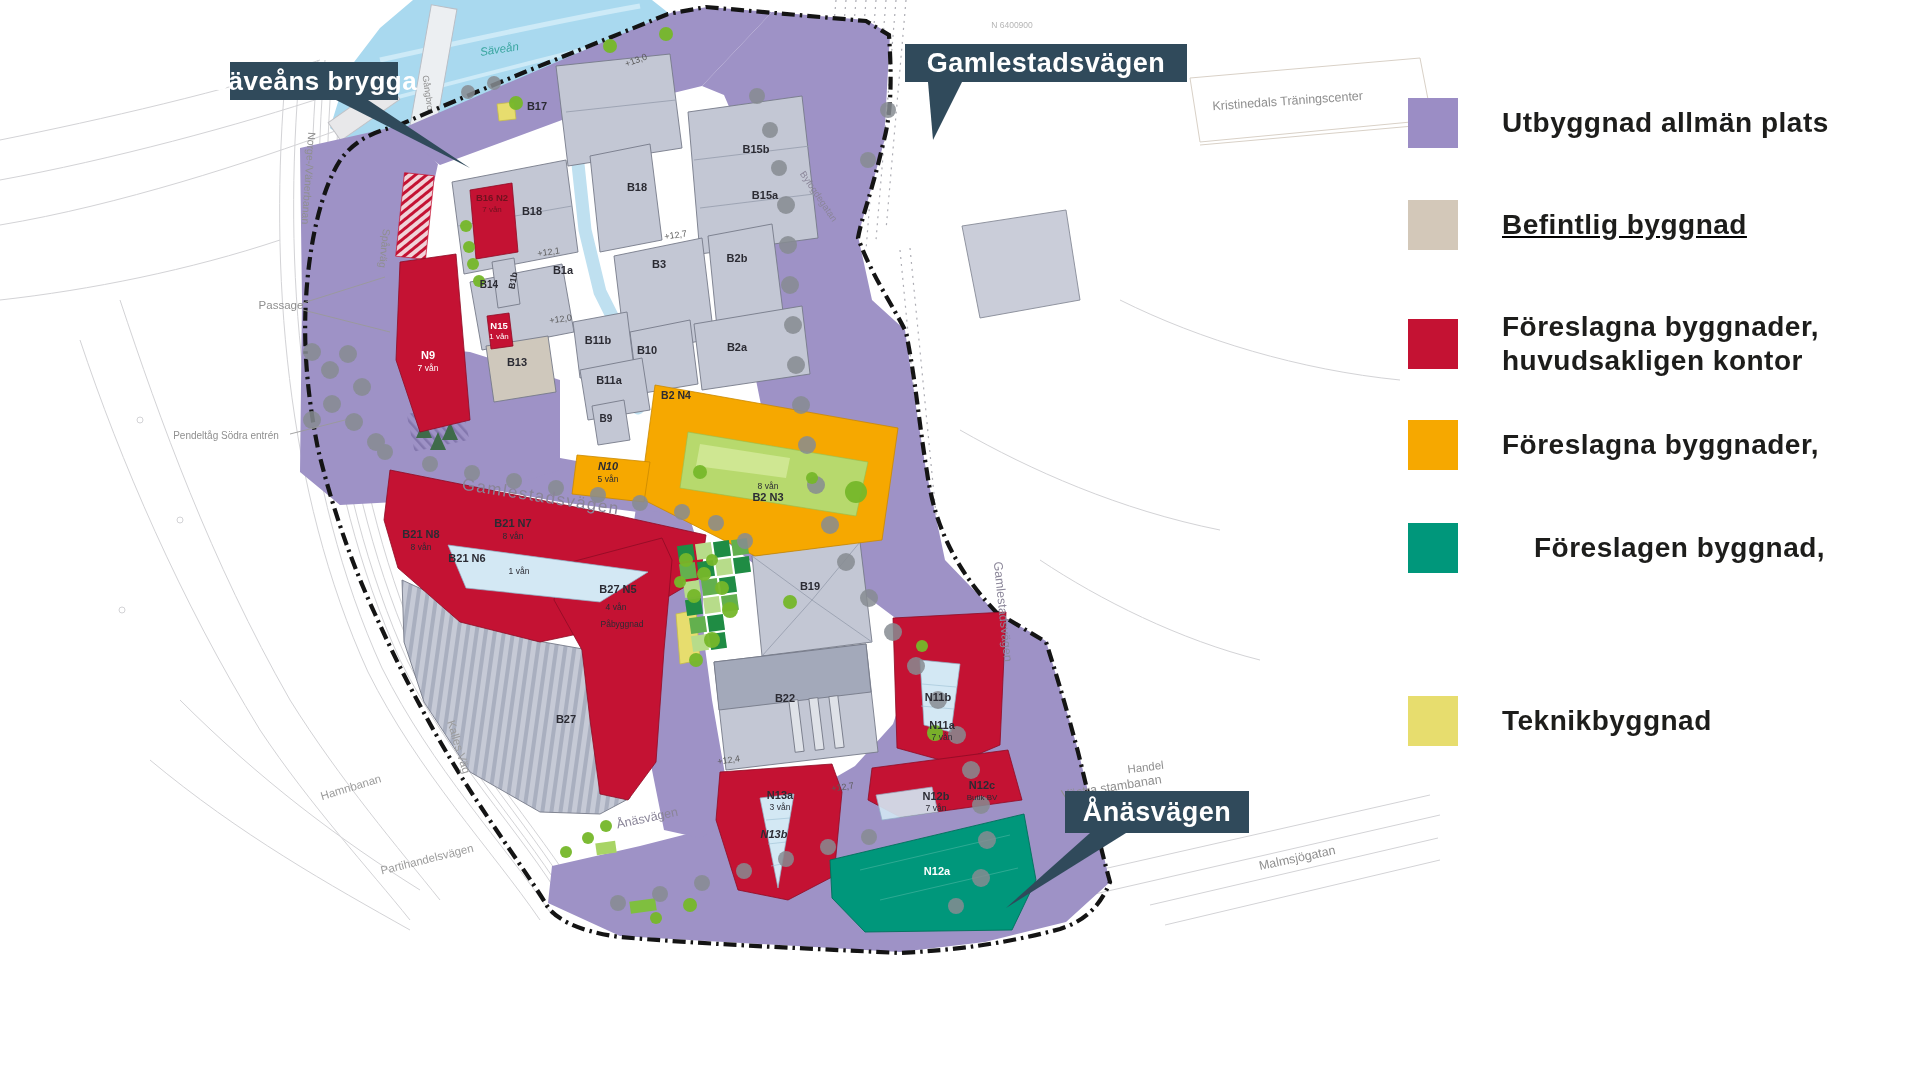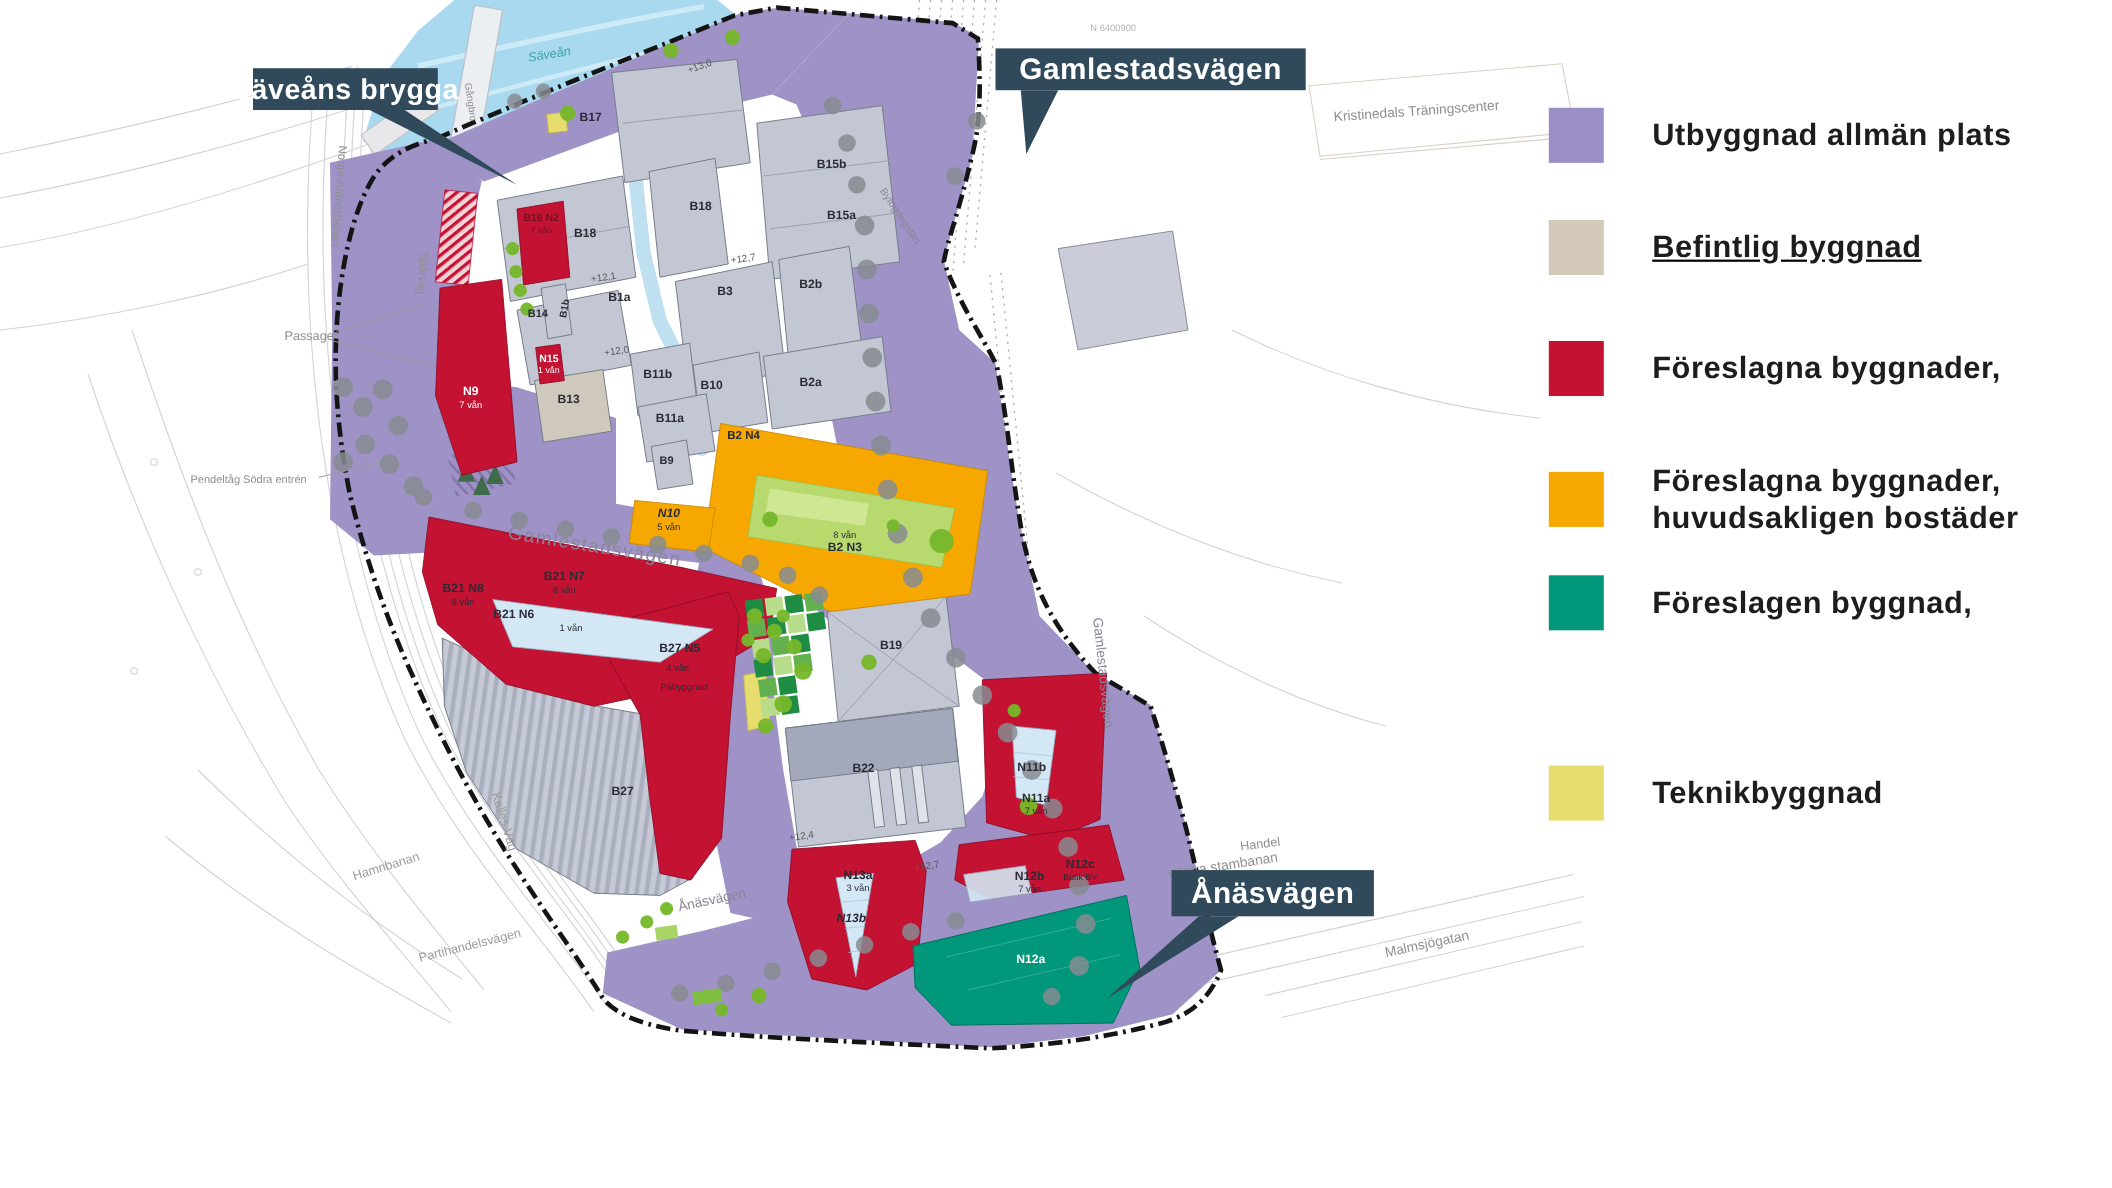--- a/index.html
+++ b/index.html
@@ -400,30 +400,30 @@
       <div class="legend-row" style="top: 200px; text-decoration: underline;">
         <div class="legend-swatch" style="background: rgb(211, 200, 185);"></div>
         <div class="legend-label">
           <div>Befintlig byggnad</div>
         </div>
       </div>
       <div class="legend-row" style="top: 310px;">
         <div class="legend-swatch" style="background: rgb(196, 18, 51);"></div>
         <div class="legend-label">
           <div>Föreslagna byggnader,</div>
+          <div>huvudsakligen kontor</div>
         </div>
       </div>
       <div class="legend-row" style="top: 420px;">
         <div class="legend-swatch" style="background: rgb(246, 168, 0);"></div>
         <div class="legend-label">
           <div>Föreslagna byggnader,</div>
-          <div>huvudsakligen bostäder</div>
-        </div>
-      </div>
-      <div class="legend-row" style="top: 523px;">
+        </div>
+      </div>
+      <div class="legend-row" style="top: 523px; gap: 32px;">
         <div class="legend-swatch" style="background: rgb(0, 151, 123);"></div>
         <div class="legend-label">
           <div>Föreslagen byggnad,</div>
         </div>
       </div>
       <div class="legend-row" style="top: 696px;">
         <div class="legend-swatch" style="background: rgb(231, 221, 110);"></div>
         <div class="legend-label">
           <div>Teknikbyggnad</div>
         </div>

